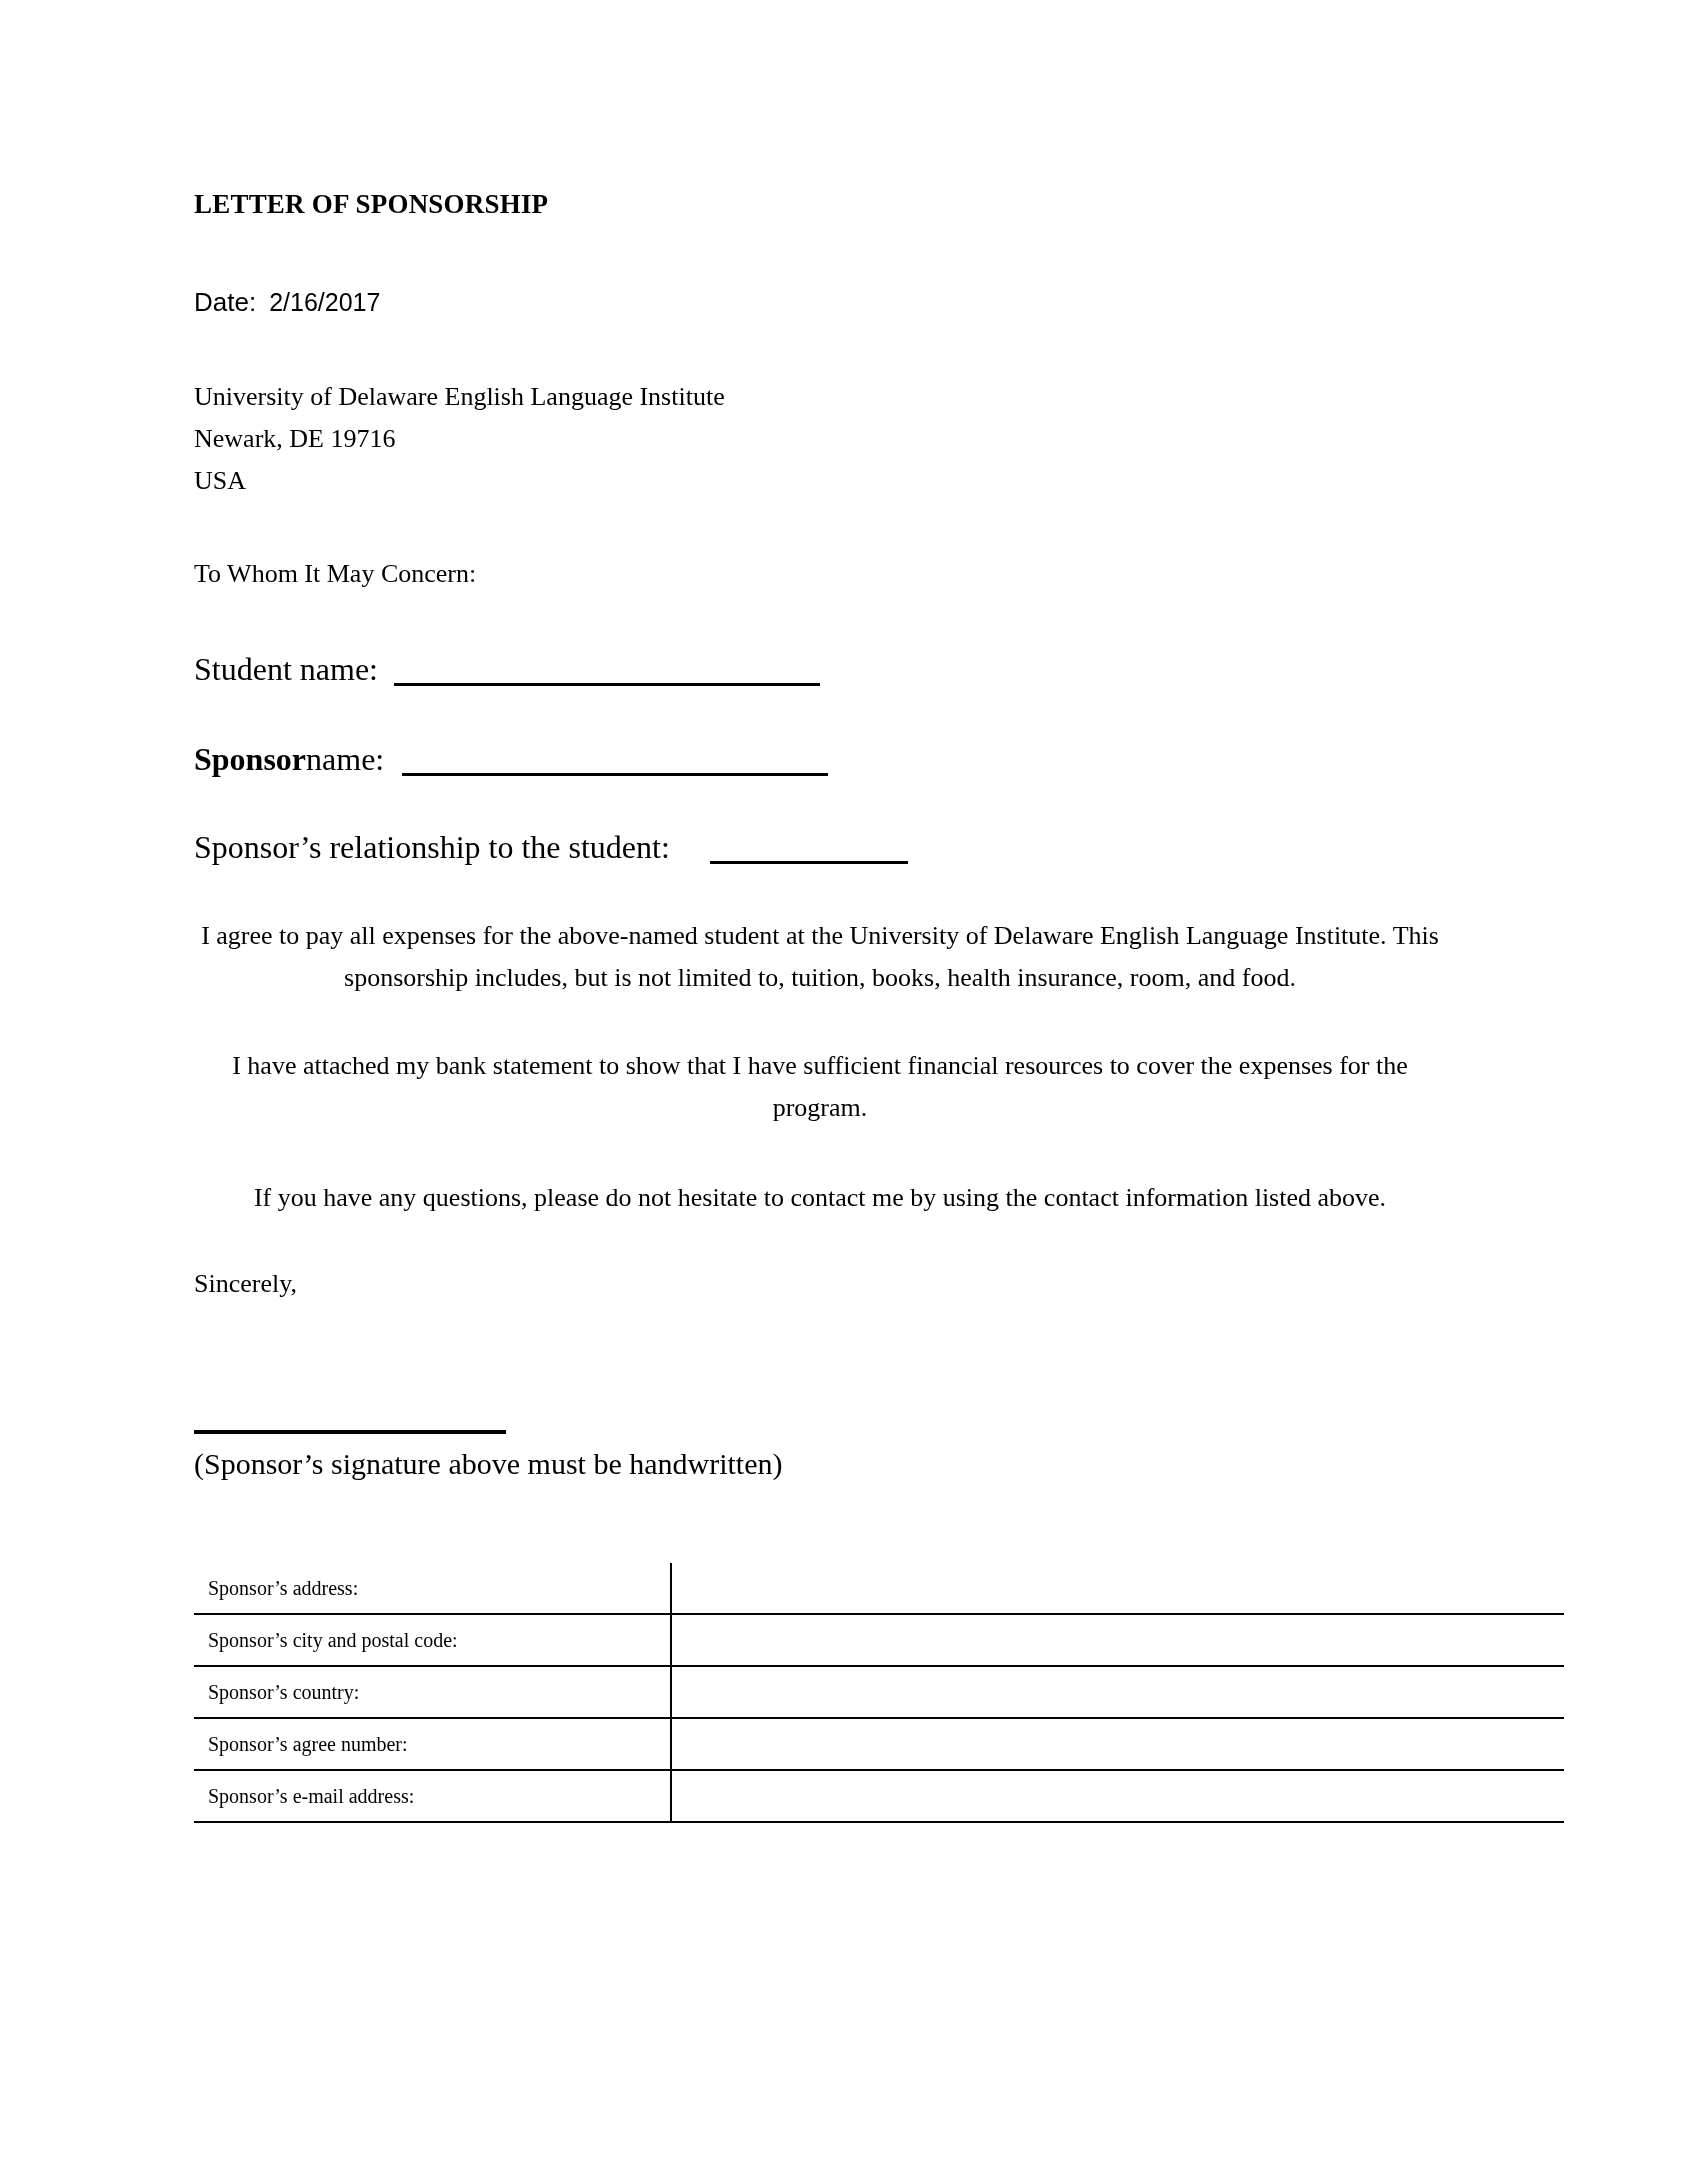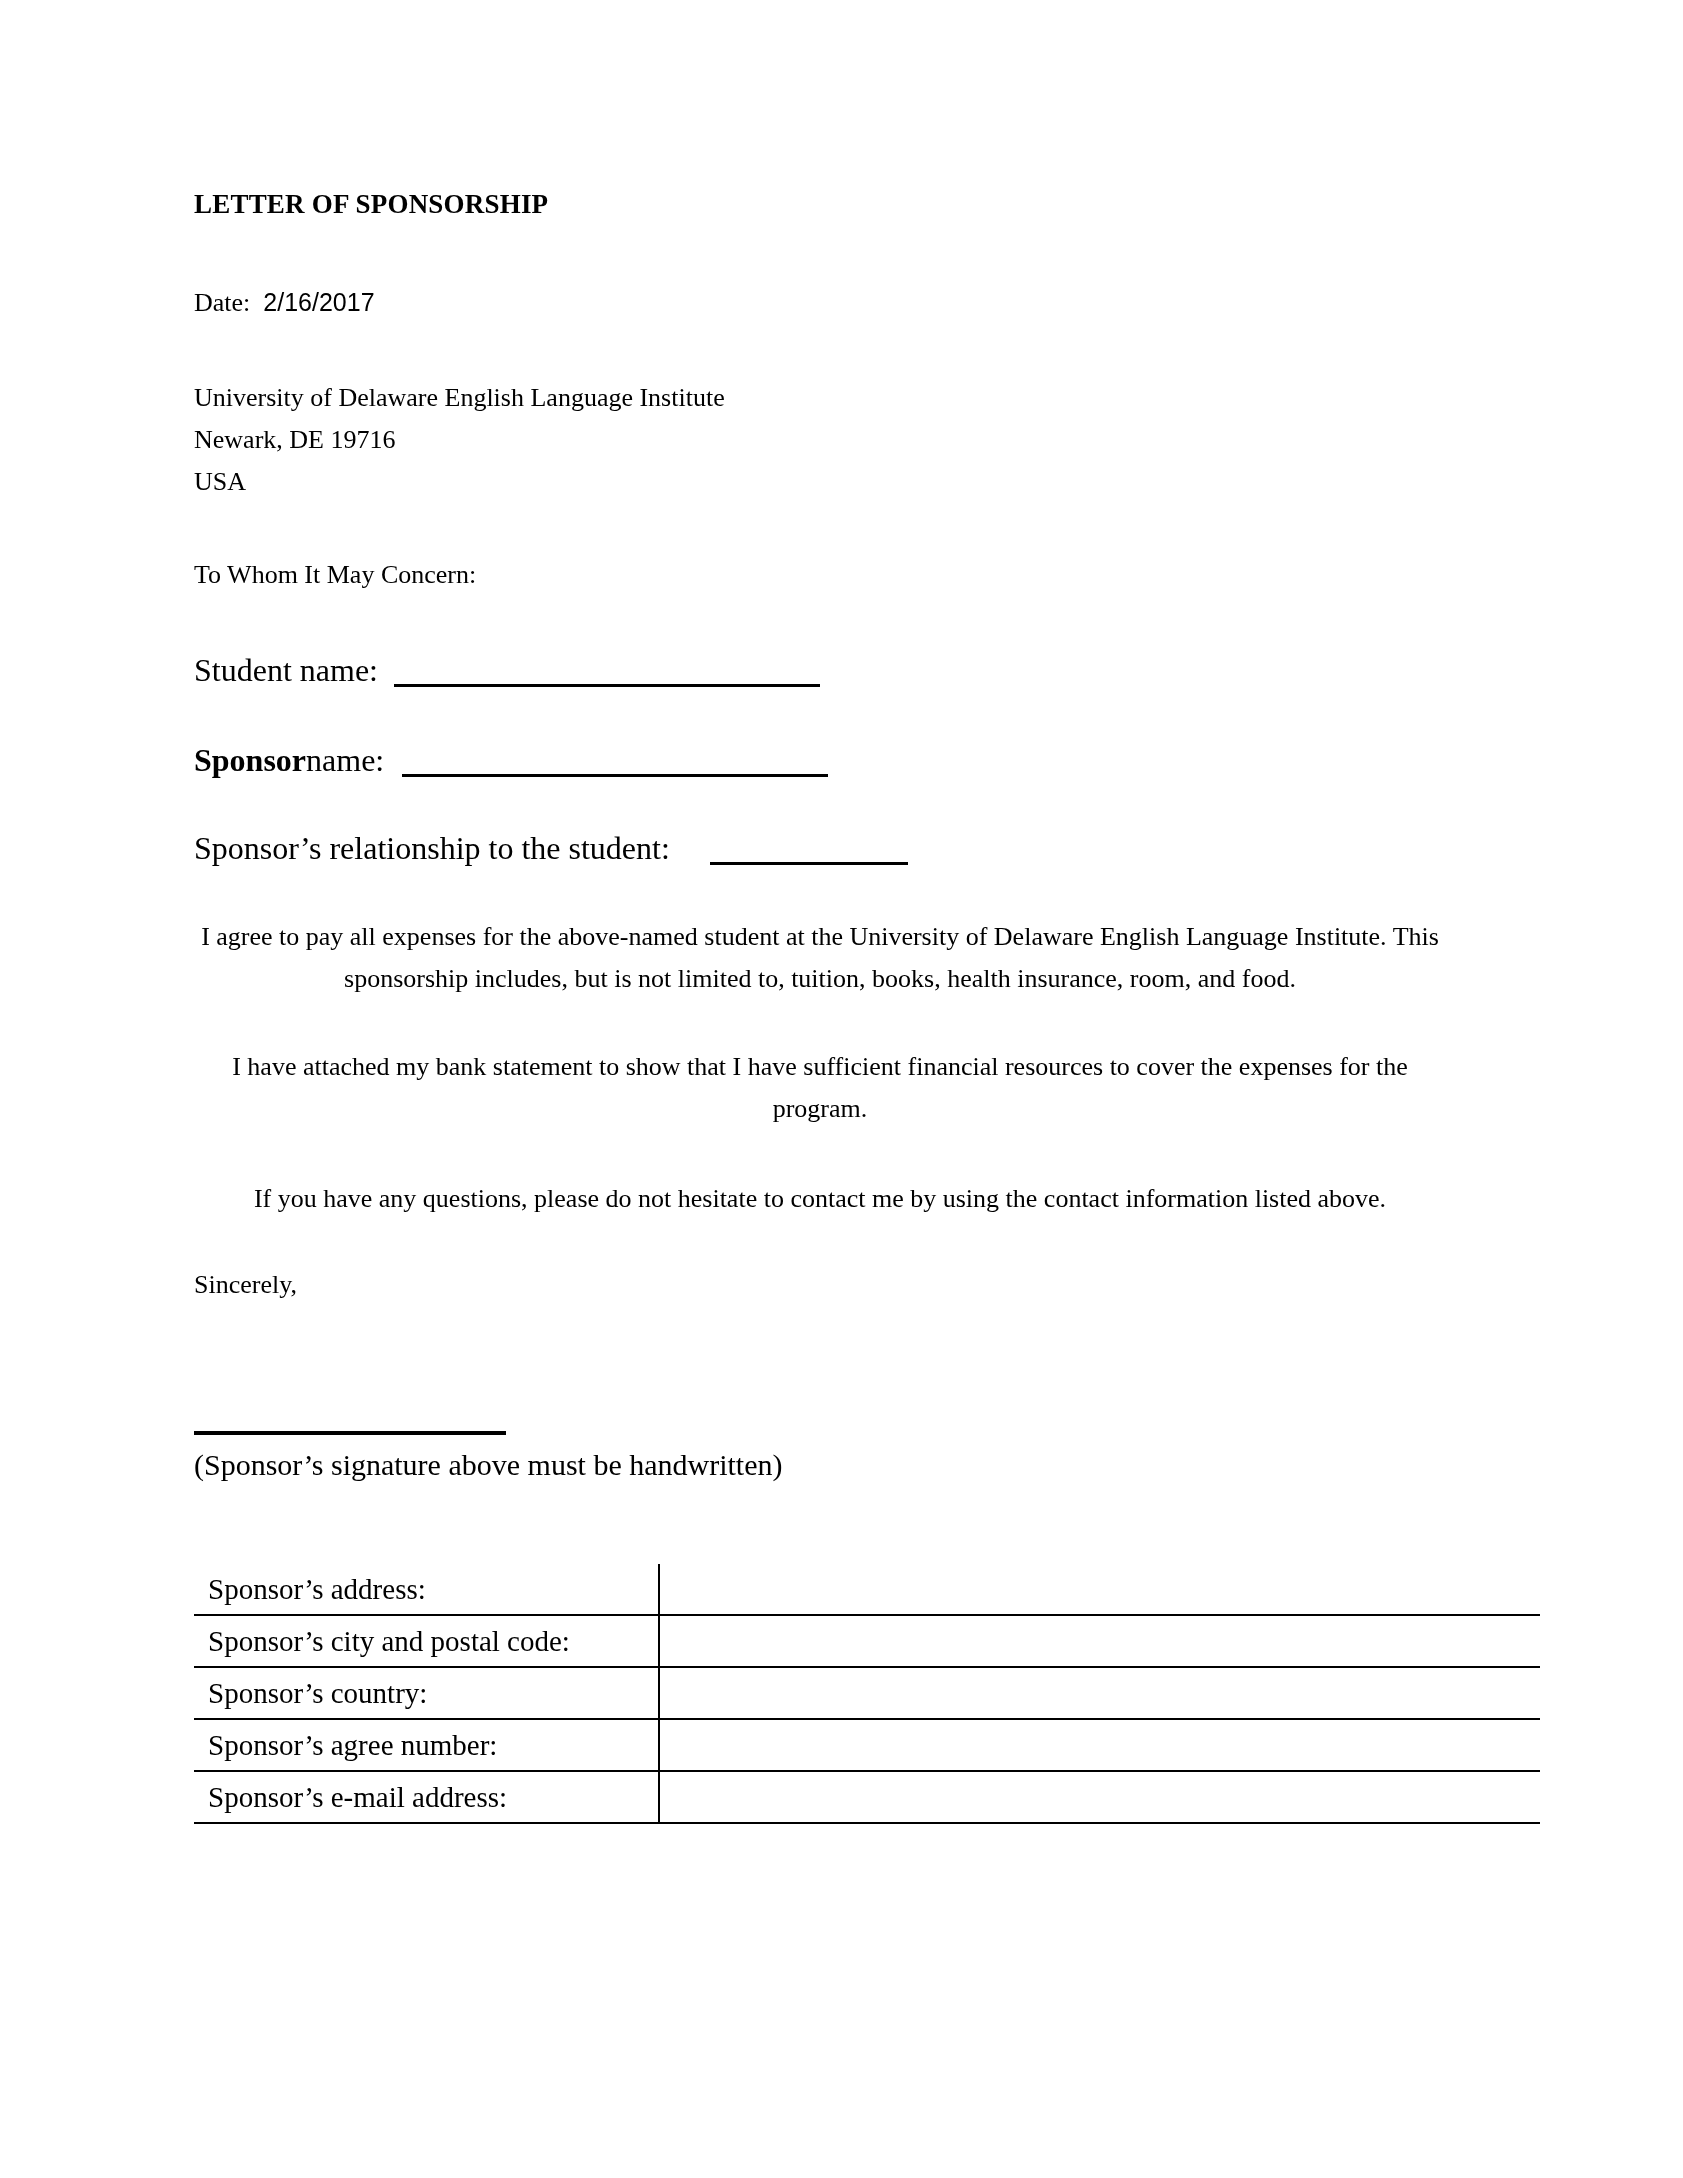--- a/index.html
+++ b/index.html
@@ -54,21 +54,21 @@
     white-space: pre-wrap;
   }
 
   .date-row {
     font-size: 26px;
     line-height: 42px;
     display: flex;
     align-items: baseline;
   }
   .date-label {
-    font-family: Liberation Serif, serif;
+    font-family: Liberation Sans, sans-serif;
   }
   .date-value {
     font-family: "Liberation Sans", "DejaVu Sans", sans-serif;
     font-size: 25px;
     margin-left: 13px;
   }
 
   .addr-block .line { line-height: 42px; }
 
   .para {
@@ -110,23 +110,23 @@
   }
 
   
   .info-table {
     border-collapse: collapse;
     width: 1317px;
     table-layout: fixed;
     margin-top: 0;
   }
   .info-table td {
-    font-size: 29px;
+    font-size: 20px;
     line-height: 34px;
-    padding: 5px 0 5px 14px;
+    padding: 5px 12px 5px 14px;
     height: 40px;
     vertical-align: middle;
   }
   .info-table tr td {
     border-bottom: 2px solid #000;
   }
   .info-table td.col-label {
     width: 450px;
     border-right: 2px solid #000;
   }

